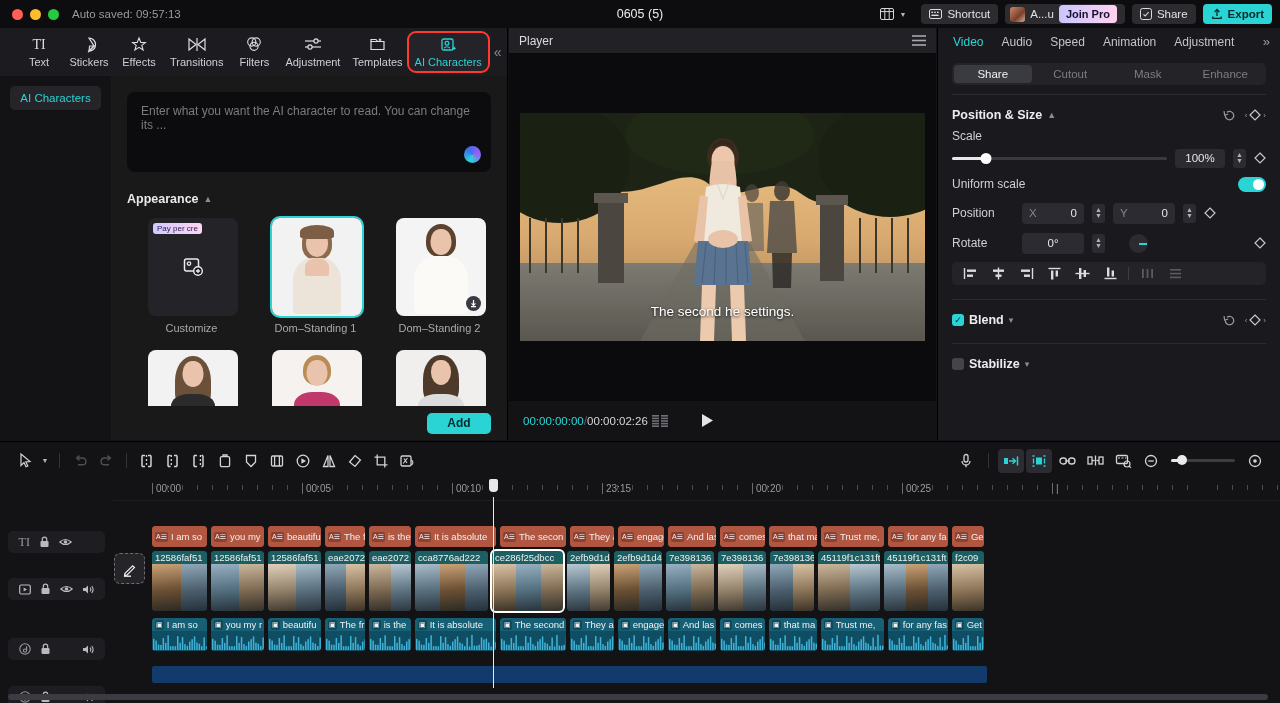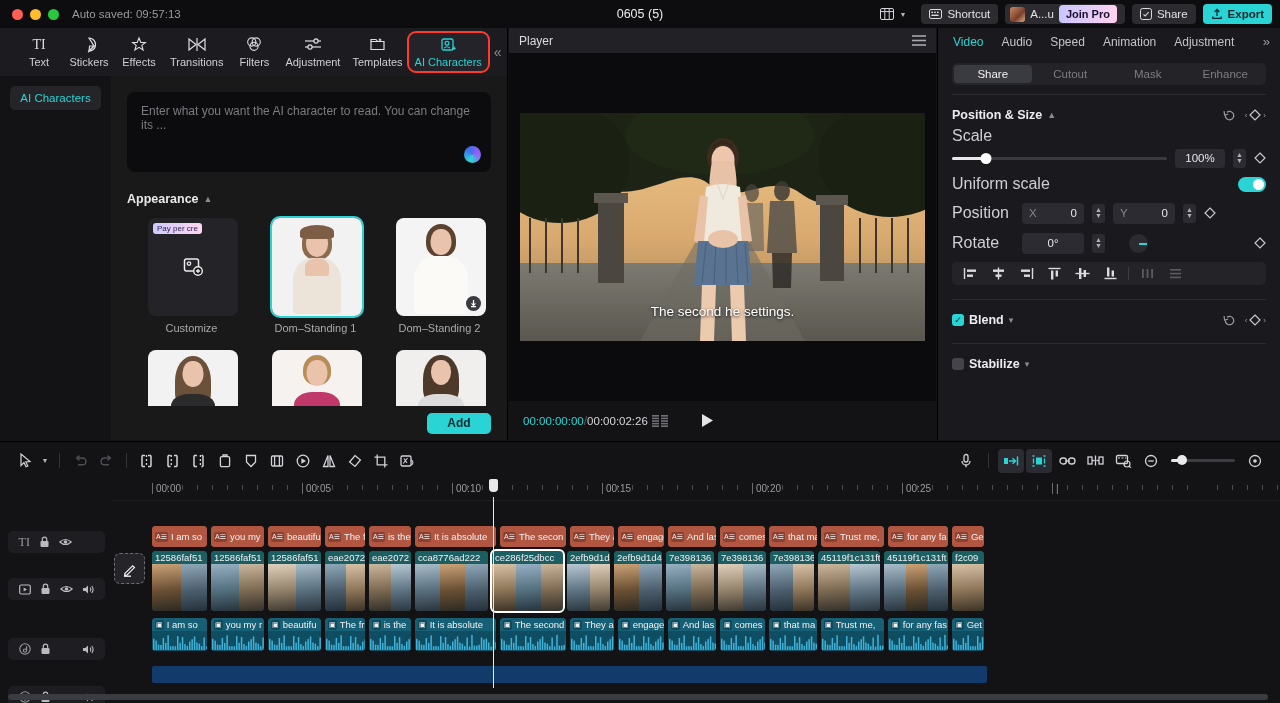--- a/index.html
+++ b/index.html
@@ -89,21 +89,21 @@
   .rtab.active{ color:#2ad4d4;}
   .rmore{ margin-left:auto; color:#9a9a9f; font-size:13px; padding-right:4px;}
   .subtabs{ margin:8px 14px 0 14px; height:22px; background:#232328; border-radius:5px; display:flex; padding:2px;}
   .stab{ flex:1; display:flex;align-items:center;justify-content:center;font-size:11.5px;color:#7d7d83;border-radius:4px;}
   .stab.active{ background:#3a3a41; color:#f0f0f2;}
   .hr{ height:1px; background:#2b2b31; margin:9px 14px;}
   .rowhead{ display:flex; align-items:center; padding:0 14px; height:22px; gap:5px;}
   .rowhead .nm{ font-size:12.5px; font-weight:bold; color:#ececef;}
   .rowhead .icons{ margin-left:auto; display:flex; align-items:center; gap:9px; color:#9a9a9f;}
   .prop{ display:flex; align-items:center; padding:0 14px; height:28px; gap:8px;}
-  .plabel{ font-size:16px; color:#cfcfd4; width:78px;}
+  .plabel{ font-size:12px; color:#cfcfd4; width:78px;}
   .slider{ flex:1; height:3px; background:#3a3a41; border-radius:2px; position:relative;}
   .slider .fill{ position:absolute; left:0;top:0;height:3px;background:#e8e8ea;border-radius:2px;width:16%;}
   .slider .knob{ position:absolute; left:16%; top:-4px; width:11px;height:11px;border-radius:50%;background:#fff; transform:translateX(-50%);}
   .numbox{ width:50px;height:19px;background:#2b2b31;border-radius:4px;display:flex;align-items:center;justify-content:center;font-size:11.5px;color:#e6e6e9;}
   .stepper{ width:13px;height:19px;border-radius:3px;background:#2b2b31;display:flex;flex-direction:column;align-items:center;justify-content:center;color:#b0b0b6;font-size:7px;line-height:6px;}
   .dia{ color:#9a9a9f; font-size:11px; display:flex;align-items:center;gap:2px;}
   .toggle{ width:28px;height:15px;border-radius:8px;background:#2ad4d4;position:relative;}
   .toggle i{ position:absolute;right:2px;top:2px;width:11px;height:11px;border-radius:50%;background:#fff;}
   .xy{ width:62px;height:21px;background:#2b2b31;border-radius:4px;display:flex;align-items:center;padding:0 7px;font-size:11.5px;}
   .xy .ax{color:#86868c;}
@@ -887,21 +887,21 @@
               <circle cx="7" cy="7" r="1.8" fill="#d3d3d8"></circle>
             </svg>
           </div>
       </div>
     </div>
 
     <div class="ruler">
       <span class="rlabel" style="left:39px;">00:00</span>
       <span class="rlabel" style="left:189px;">00:05</span>
       <span class="rlabel" style="left:339px;">00:10</span>
-      <span class="rlabel" style="left:489px;">00:15</span>
+      <span class="rlabel" style="left:489px;">23:15</span>
       <span class="rlabel" style="left:639px;">00:20</span>
       <span class="rlabel" style="left:789px;">00:25</span>
       <span class="rlabel" style="left:939px;color:#9a9a9f;">|</span>
       <span id="ticks"><span class="rtick" style="left:54px"></span><span class="rtick" style="left:69px"></span><span class="rtick" style="left:84px"></span><span class="rtick" style="left:99px"></span><span class="rtick" style="left:114px"></span><span class="rtick" style="left:129px"></span><span class="rtick" style="left:144px"></span><span class="rtick" style="left:159px"></span><span class="rtick" style="left:174px"></span><span class="rtick" style="left:204px"></span><span class="rtick" style="left:219px"></span><span class="rtick" style="left:234px"></span><span class="rtick" style="left:249px"></span><span class="rtick" style="left:264px"></span><span class="rtick" style="left:279px"></span><span class="rtick" style="left:294px"></span><span class="rtick" style="left:309px"></span><span class="rtick" style="left:324px"></span><span class="rtick" style="left:354px"></span><span class="rtick" style="left:369px"></span><span class="rtick" style="left:384px"></span><span class="rtick" style="left:399px"></span><span class="rtick" style="left:414px"></span><span class="rtick" style="left:429px"></span><span class="rtick" style="left:444px"></span><span class="rtick" style="left:459px"></span><span class="rtick" style="left:474px"></span><span class="rtick" style="left:504px"></span><span class="rtick" style="left:519px"></span><span class="rtick" style="left:534px"></span><span class="rtick" style="left:549px"></span><span class="rtick" style="left:564px"></span><span class="rtick" style="left:579px"></span><span class="rtick" style="left:594px"></span><span class="rtick" style="left:609px"></span><span class="rtick" style="left:624px"></span><span class="rtick" style="left:654px"></span><span class="rtick" style="left:669px"></span><span class="rtick" style="left:684px"></span><span class="rtick" style="left:699px"></span><span class="rtick" style="left:714px"></span><span class="rtick" style="left:729px"></span><span class="rtick" style="left:744px"></span><span class="rtick" style="left:759px"></span><span class="rtick" style="left:774px"></span><span class="rtick" style="left:804px"></span><span class="rtick" style="left:819px"></span><span class="rtick" style="left:834px"></span><span class="rtick" style="left:849px"></span><span class="rtick" style="left:864px"></span><span class="rtick" style="left:879px"></span><span class="rtick" style="left:894px"></span><span class="rtick" style="left:909px"></span><span class="rtick" style="left:924px"></span><span class="rtick" style="left:954px"></span><span class="rtick" style="left:969px"></span><span class="rtick" style="left:984px"></span><span class="rtick" style="left:999px"></span><span class="rtick" style="left:1014px"></span><span class="rtick" style="left:1029px"></span><span class="rtick" style="left:1044px"></span><span class="rtick" style="left:1059px"></span><span class="rtick" style="left:1074px"></span><span class="rtick" style="left:1104px"></span><span class="rtick" style="left:1119px"></span><span class="rtick" style="left:1134px"></span><span class="rtick" style="left:1149px"></span><span class="rtick" style="left:1164px"></span></span>
       <div class="playhead" style="left:380px;height:181px;top:18px;">
         <div class="ph-handle"></div>
       </div>
     </div>
 
     <div class="tracks">

